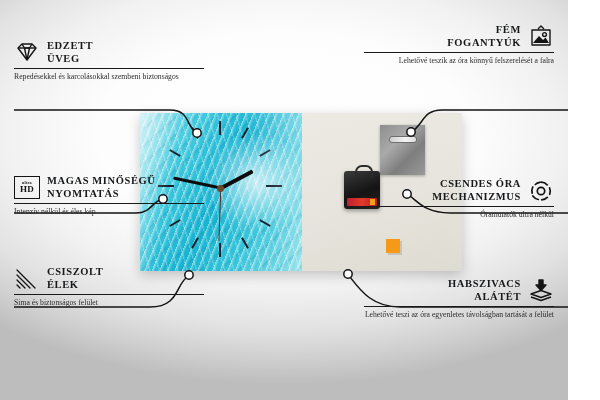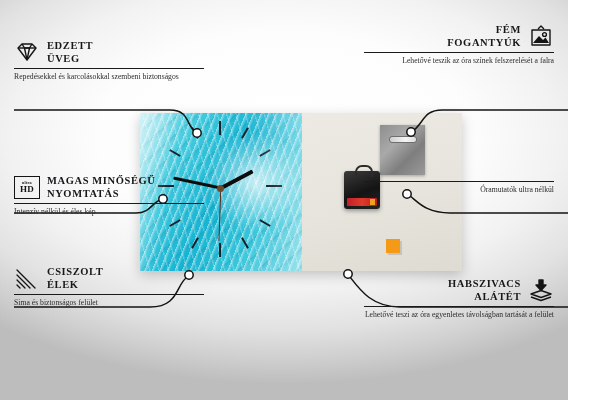--- a/index.html
+++ b/index.html
@@ -226,24 +226,39 @@
             <g fill="none" stroke="currentColor" stroke-width="1.4" stroke-linejoin="round">
           <path d="M10 4 L13 1 L16 4"></path>
           <rect x="4" y="5" width="18" height="15"></rect>
           <path d="M5 18 L11 11 L15 15 L17.5 12.5 L21 18 Z" fill="currentColor" stroke="none"></path>
           <circle cx="16.5" cy="9.5" r="1.9"></circle>
         </g>
           </svg>
       </span>
     </div>
     <hr class="f-rule">
-    <div class="f-desc">Lehetővé teszik az óra színek felszerelését a falra</div>
+    <div class="f-desc">Lehetővé teszik az óra könnyű felszerelését a falra</div>
   </div>
 
   <div class="feature right" style="top:178px;">
+    <div class="f-head">
+      <span class="f-title">
+        <span>CSENDES ÓRA</span><br><span>MECHANIZMUS</span>
+      </span>
+      <span class="f-icon">
+        <svg viewBox="0 0 26 24">
+            <g fill="none" stroke="currentColor" stroke-width="1.7" stroke-linecap="round" stroke-linejoin="round">
+          <path d="M13 3.2 a8.8 8.8 0 0 1 6.2 2.6 M21.6 8.8 a8.8 8.8 0 0 1 .1 6.5
+                   M19.3 18.3 a8.8 8.8 0 0 1-5.6 2.5 M10.3 20.5 a8.8 8.8 0 0 1-5.5-3.5
+                   M4.2 14.2 a8.8 8.8 0 0 1 .6-6.3 M7.3 5.5 a8.8 8.8 0 0 1 4.3-2.2"></path>
+          <circle cx="13" cy="12" r="3.7"></circle>
+        </g>
+          </svg>
+      </span>
+    </div>
     <hr class="f-rule">
     <div class="f-desc">Óramutatók ultra nélkül</div>
   </div>
 
   <div class="feature right" style="top:278px;">
     <div class="f-head">
       <span class="f-title">
         <span>HABSZIVACS</span><br><span>ALÁTÉT</span>
       </span>
       <span class="f-icon">

